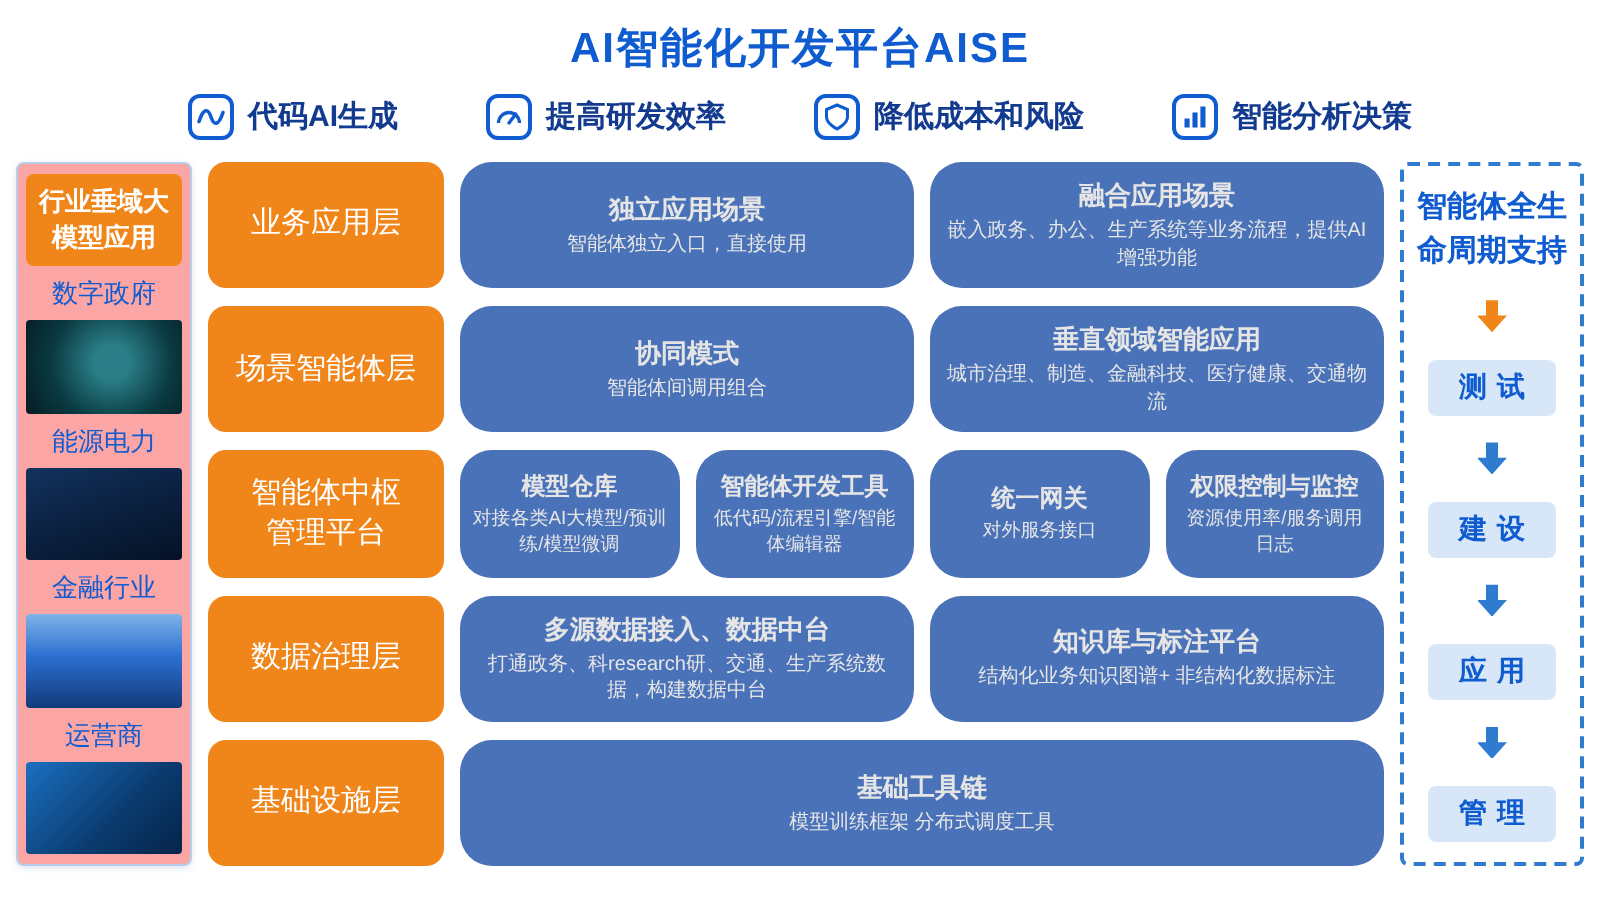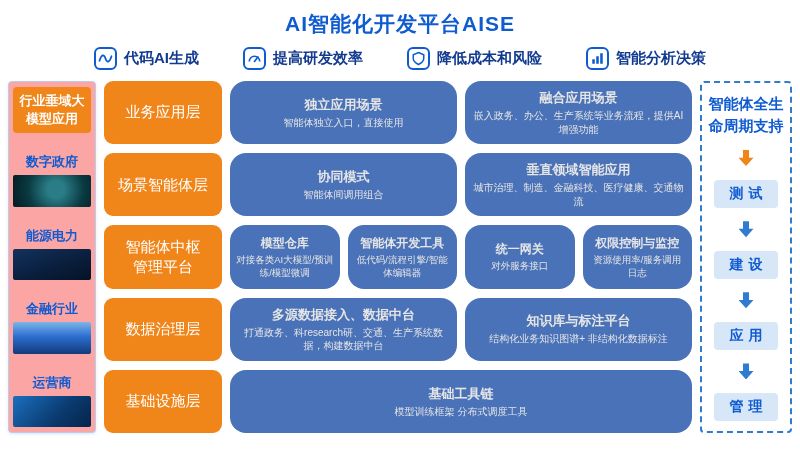--- a/index.html
+++ b/index.html
@@ -15,21 +15,21 @@
     display:flex; align-items:center; justify-content:center; background:#fff; }
   .flabel { color:#123a8f; font-weight:bold; font-size:15px; }
 
   .main { display:flex; gap:8px; margin-top:11px; height:352px; }
 
   
   .left { width:88px; border:1px solid #b9cdea; border-radius:4px; background:#fca5a5;
     padding:5px 4px; display:flex; flex-direction:column; gap:4px; box-shadow:0 1px 3px rgba(30,80,160,.15); }
   .left-header { background:#f08519; color:#fff; font-weight:bold; font-size:13px; text-align:center;
     border-radius:4px; padding:5px 2px; line-height:1.4; white-space:pre-line; }
-  .industry-label { color:#0f5bd0; font-weight:bold; font-size:13px; text-align:center; margin-top:16px; }
+  .industry-label { color:#0f5bd0; font-weight:normal; font-size:13px; text-align:center; margin-top:1px; }
   .industry-photo { flex:1; min-height:28px; border-radius:2px; }
   .p1 { background:radial-gradient(circle at 55% 45%, #2a7d86 0 18%, #0a3a42 60%, #041c22 100%); }
   .p2 { background:linear-gradient(160deg,#12325e 0%,#0a1f3d 55%,#051226 100%); }
   .p3 { background:linear-gradient(180deg,#7fb4e8 0%,#2c6fd1 45%,#123a7a 100%); }
   .p4 { background:linear-gradient(135deg,#1b6fc0 0%,#0a3a6e 60%,#06244a 100%); }
 
   
   .center { flex:1; display:flex; flex-direction:column; gap:9px; }
   .layer { display:flex; gap:8px; flex:1; }
   .layer-label { width:118px; background:#f08519; color:#fff; font-weight:normal; font-size:15px;

